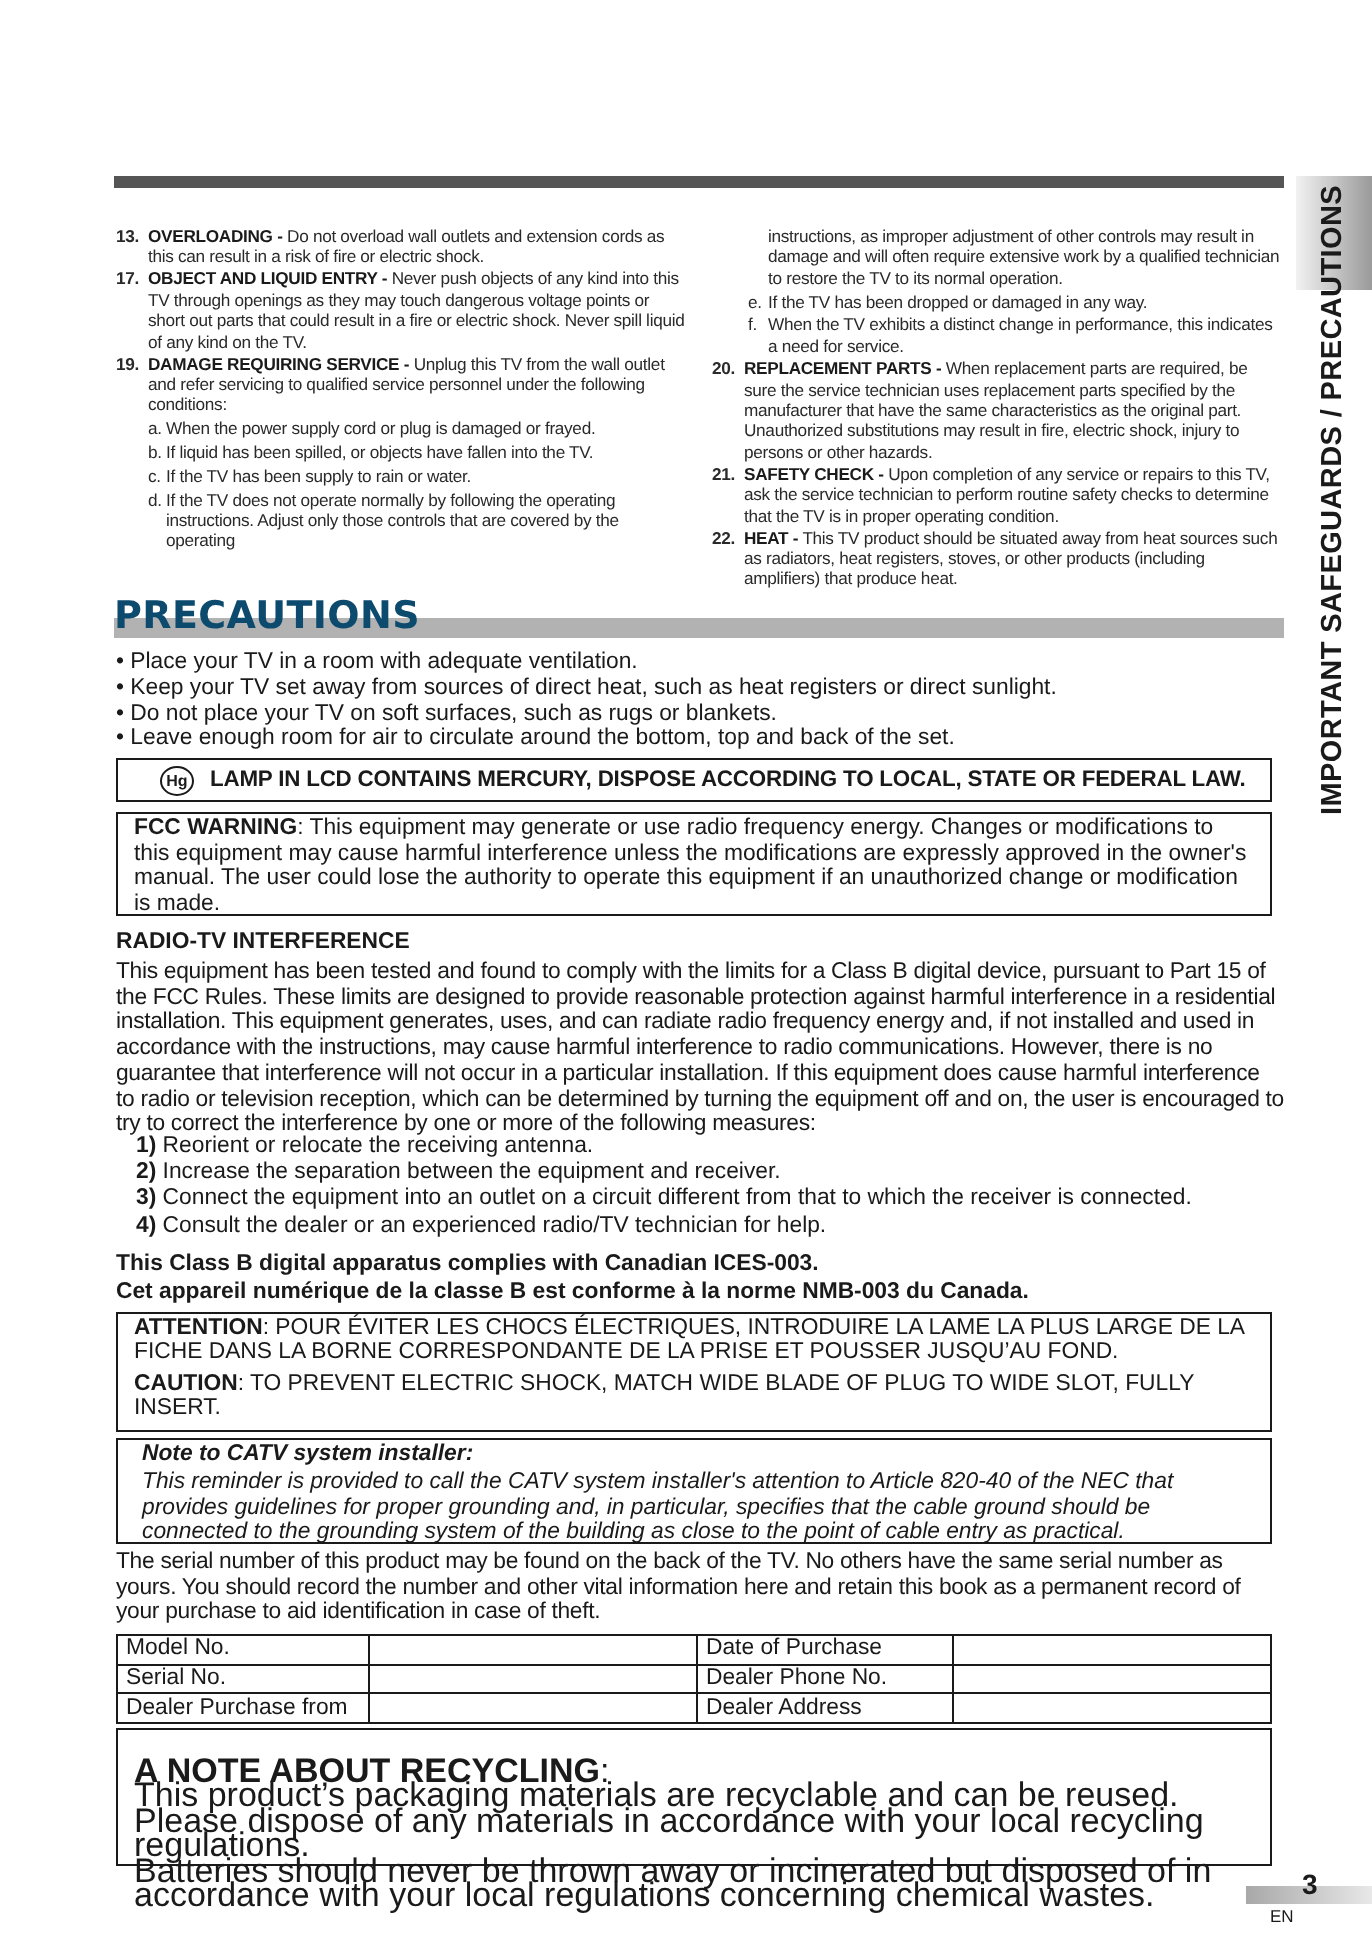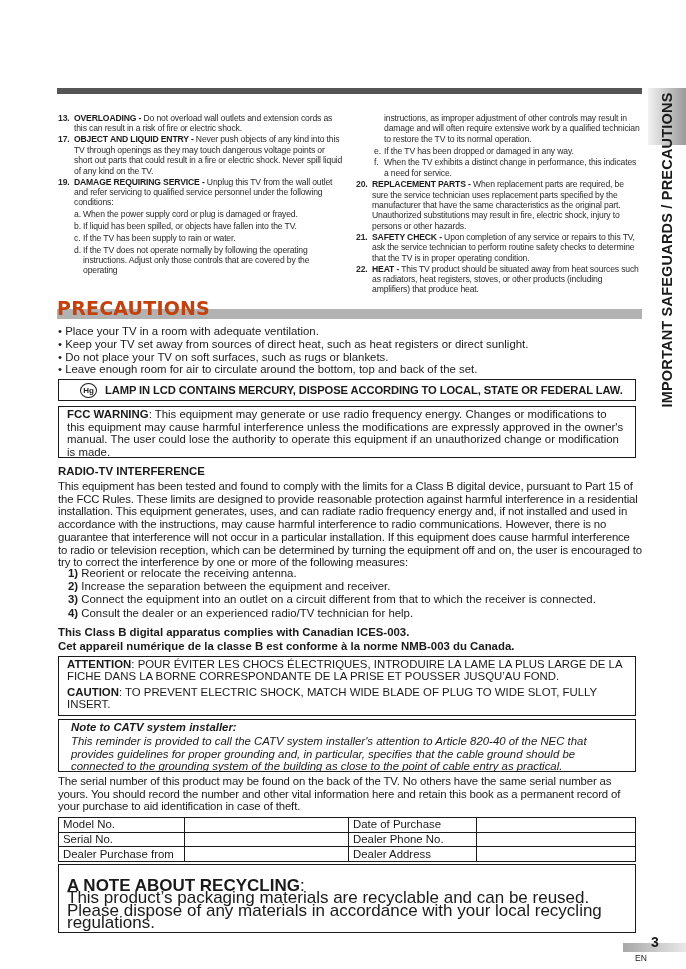--- a/index.html
+++ b/index.html
@@ -17,21 +17,21 @@
   .col-right { left: 356px; width: 286px; }
   .item { position: relative; padding-left: 16px; margin-bottom: 0.6px; }
   .item .num { position: absolute; left: 0; top: 0; font-weight: bold; }
   .item .head { font-weight: bold; color: #1a1a1a; }
   .sub { position: relative; padding-left: 25px; margin-top: 1.4px; }
   .sub .letter { position: absolute; left: 16px; top: 0; }
   .cont { padding-left: 28px; }
   .sub.noindent { padding-left: 28px; }
   .sub.noindent .letter { left: 18px; }
 
-  .prec-heading { position: absolute; left: 57px; top: 297px; font-weight: bold; font-size: 19px; letter-spacing: 0.2px; color: #c2410c; font-family: "DejaVu Sans", sans-serif; }
+  .prec-heading { position: absolute; left: 57px; top: 297px; font-weight: bold; font-size: 19px; letter-spacing: 0.2px; color: #0c4a6e; font-family: "DejaVu Sans", sans-serif; }
   .prec-bar { position: absolute; left: 57px; top: 309px; width: 585px; height: 10px; background: #b2b2b2; z-index: 0; }
   .prec-heading { z-index: 1; background: transparent; }
 
   .main { position: absolute; left: 58px; width: 584px; font-size: 11.4px; line-height: 12.8px; color: #1a1a1a; }
   .bullets { top: 325px; }
   .bullets div { white-space: nowrap; }
 
   .box { position: absolute; left: 58px; width: 578px; border: 1.2px solid #1a1a1a; }
   .hg-box { top: 379px; height: 22px; display: flex; align-items: center; padding-left: 5px; }
   .hg-icon { width: 17px; height: 15px; border: 1.2px solid #1a1a1a; border-radius: 50%; font-size: 8px; font-weight: bold; display: flex; align-items: center; justify-content: center; margin-right: 8px; margin-left: 16px; }
@@ -158,17 +158,18 @@
     <td class="c2"></td>
     <td class="c3">Dealer Address</td>
     <td></td>
   </tr>
 </tbody>
   </table>
 
 <div class="box recycle-box">
   <div><span class="b">A NOTE ABOUT RECYCLING</span><span>:</span></div>
   <div>This product’s packaging materials are recyclable and can be reused. Please dispose of any materials in accordance with your local recycling regulations.</div>
+  <div>Batteries should never be thrown away or incinerated but disposed of in accordance with your local regulations concerning chemical wastes.</div>
 </div>
 
 <div class="page-bar"></div>
 <div class="page-num">3</div>
 <div class="page-lang">EN</div>
 
 </body></html>

